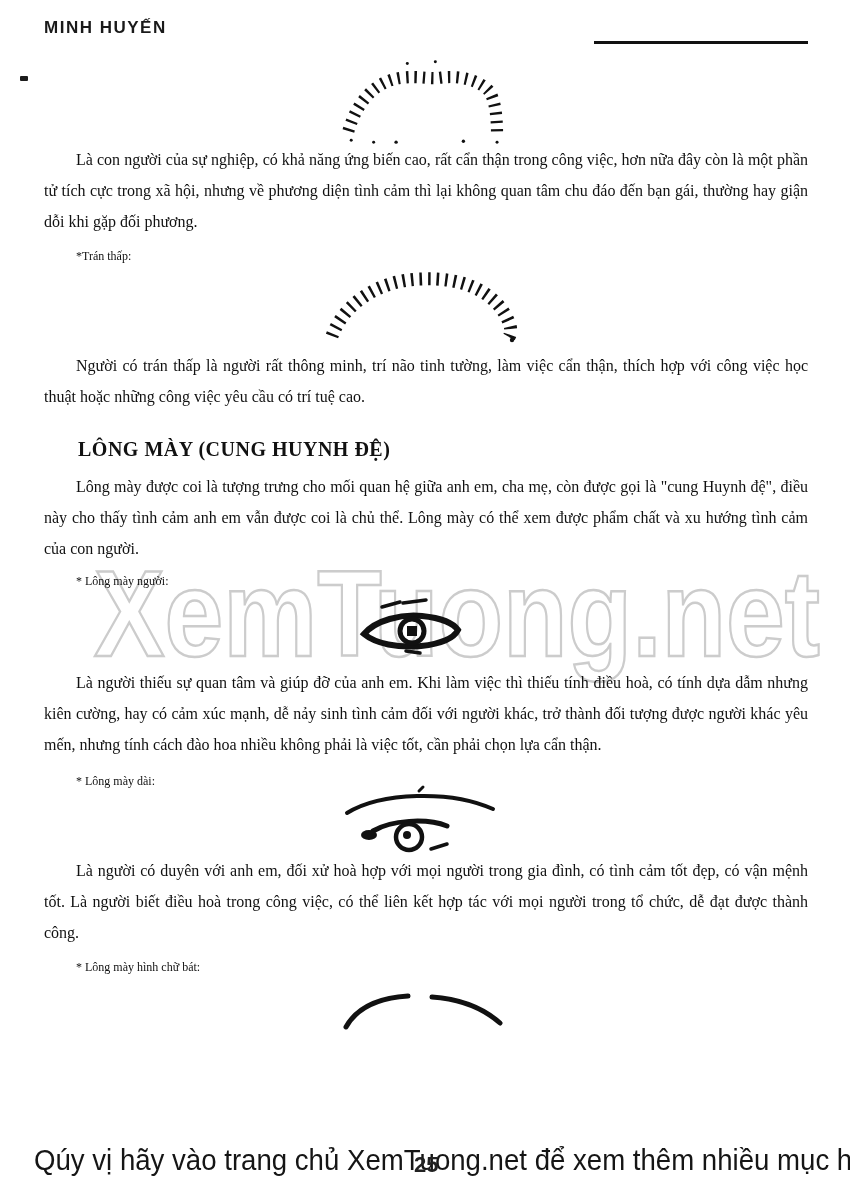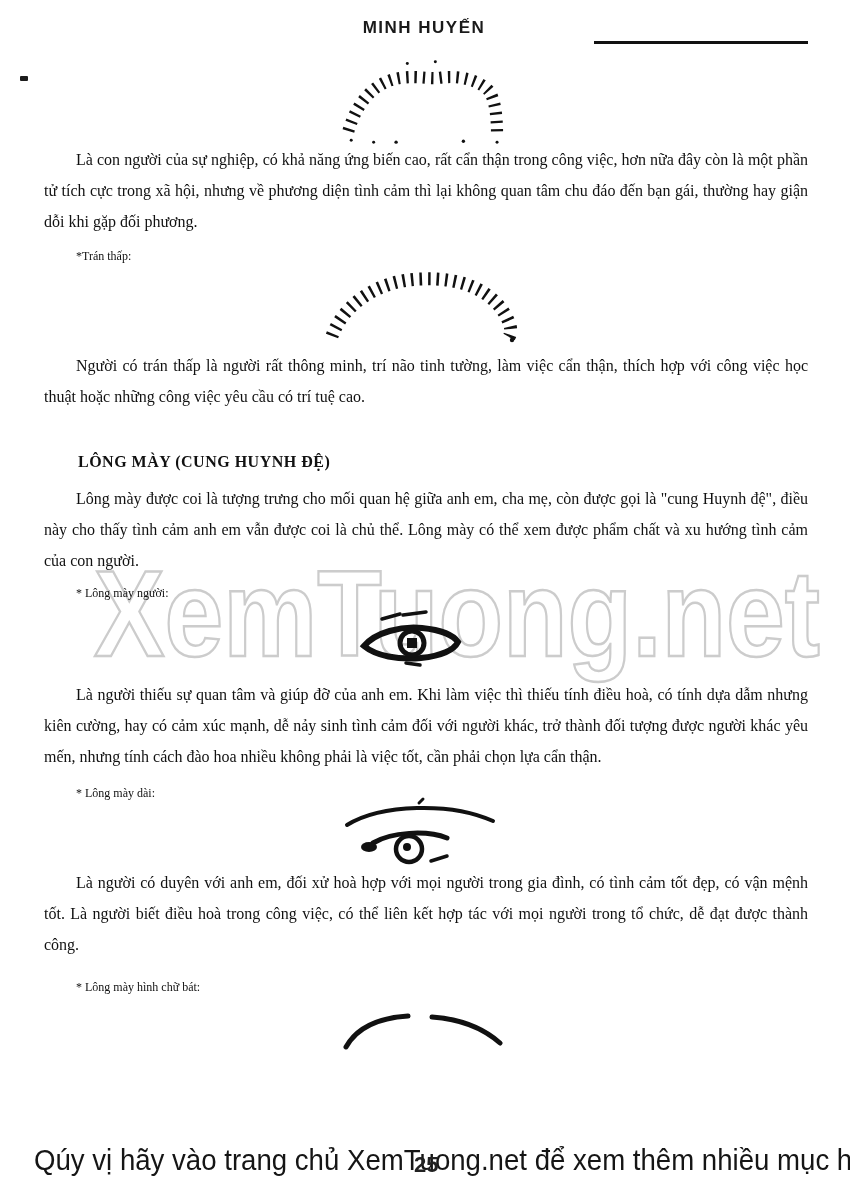--- a/index.html
+++ b/index.html
@@ -10,21 +10,21 @@
     background:#ffffff;
     overflow:hidden;
     font-family:"Liberation Serif", serif;
     color:#111;
     box-sizing:border-box;
     padding:0 42px 0 44px;
   }
   
   .header-row{
     margin-top:18px;
-    text-align:center;
+    text-align:left;
     font-family:"Liberation Sans", sans-serif;
     font-weight:bold;
     font-size:17px;
     letter-spacing:1.5px;
     color:#1a1a1a;
     padding-right:4px;
   }
   .header-rule{
     margin-left:auto;
     margin-top:3px;
@@ -43,22 +43,22 @@
   }
   .label{
     margin:0;
     font-size:12px;
     line-height:31px;
     text-indent:32px;
     position:relative;
     z-index:2;
   }
   .section-heading{
-    margin:34px 0 0 34px;
-    font-size:16px;
+    margin:22px 0 0 34px;
+    font-size:20px;
     line-height:31px;
     font-weight:bold;
     letter-spacing:0.5px;
     position:relative;
     z-index:2;
   }
   .figure{
     position:relative;
     z-index:2;
     margin-left:auto;margin-right:auto;
@@ -184,21 +184,21 @@
         <circle cx="78" cy="54" r="13" stroke-width="4.5"></circle>
         <path d="M 100 66 L 116 61" stroke-width="3.5"></path>
       </g>
       <ellipse cx="38" cy="52" rx="8" ry="5" fill="#111"></ellipse>
       <circle cx="76" cy="52" r="4" fill="#111"></circle>
     </svg>
   </div>
 
   <p class="para" style="margin-top:2px;">Là người có duyên với anh em, đối xử hoà hợp với mọi người trong gia đình, có tình cảm tốt đẹp, có vận mệnh tốt. Là người biết điều hoà trong công việc, có thể liên kết hợp tác với mọi người trong tổ chức, dễ đạt được thành công.</p>
 
-  <p class="label" style="margin-top:12px;">* Lông mày hình chữ bát:</p>
+  <p class="label" style="margin-top:4px;">* Lông mày hình chữ bát:</p>
 
   <div class="figure" style="width:220px;height:60px;margin-top:-2px;">
     <svg width="220" height="60" viewBox="0 0 220 60">
       <g stroke="#111" fill="none" stroke-linecap="round">
         <path d="M 30 46 C 40 28, 60 17, 92 15" stroke-width="5"></path>
         <path d="M 116 16 C 144 18, 166 26, 184 42" stroke-width="5"></path>
       </g>
     </svg>
   </div>
 

